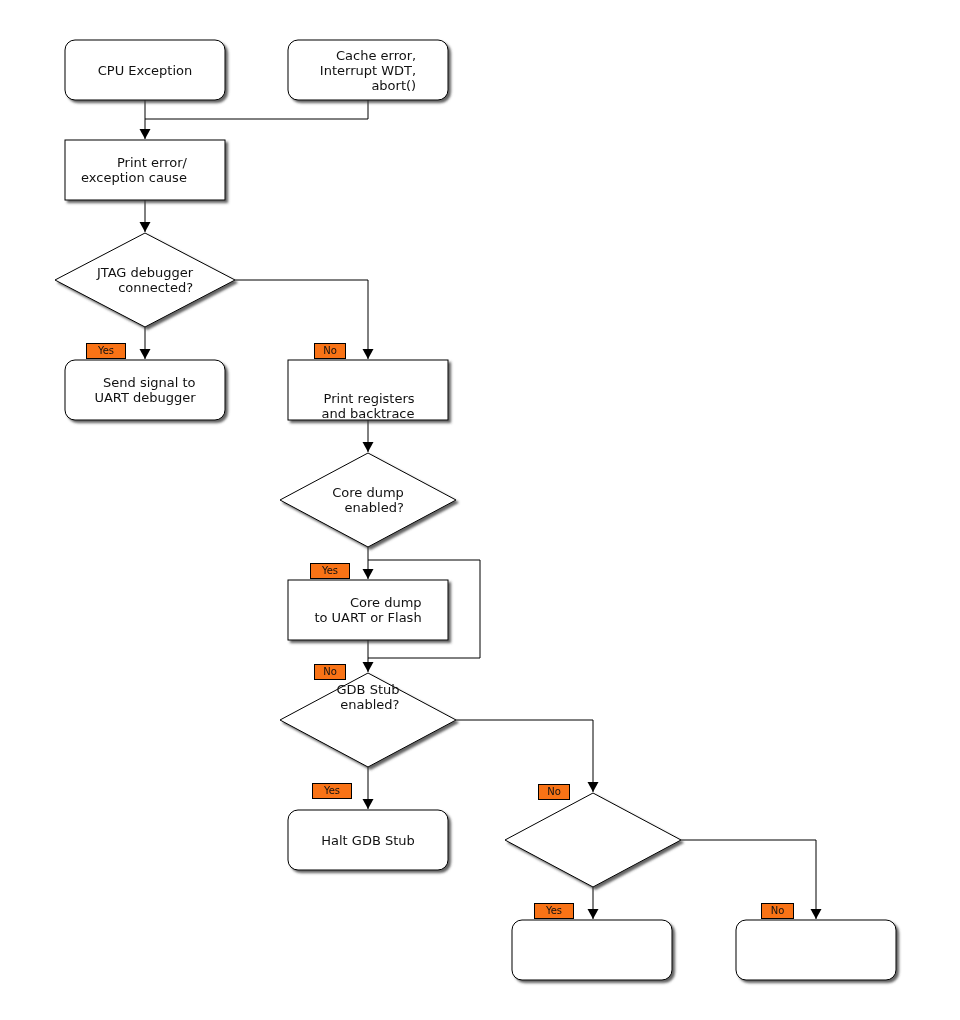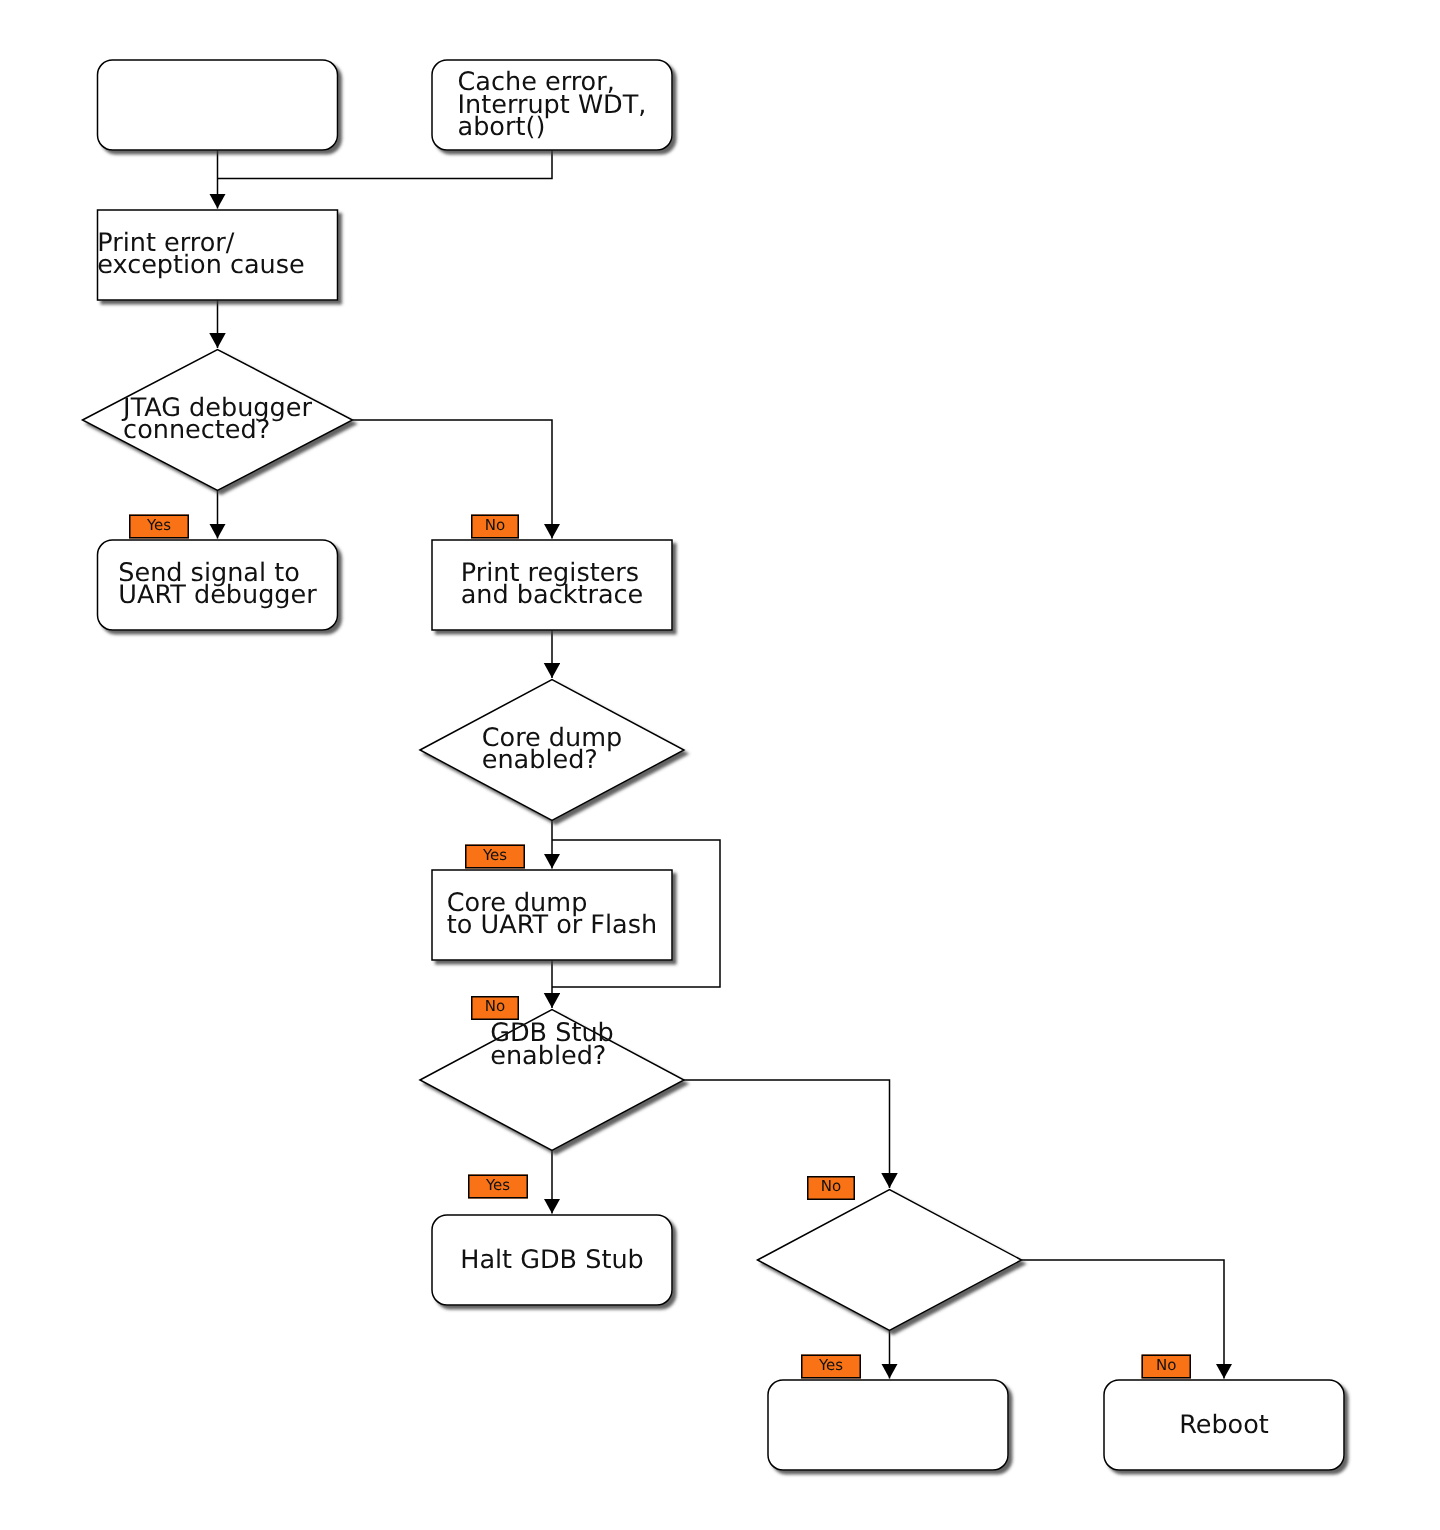--- a/index.html
+++ b/index.html
@@ -18,23 +18,23 @@
   .canvas svg {
     position: absolute;
     left: 0;
     top: 0;
   }
   .node-label {
     position: absolute;
     display: flex;
     align-items: center;
     justify-content: center;
-    text-align: left;
+    text-align: right;
     white-space: pre-line;
-    font-size: 17px;
+    font-size: 13px;
     line-height: 15px;
     color: #111111;
     pointer-events: none;
   }
   .edge-label {
     position: absolute;
     height: 14px;
     background: #f97316;
     border: 1px solid #000000;
     display: flex;
@@ -96,39 +96,39 @@
       <polygon class="shape" points="280,500 368,453 456,500 368,547" filter="url(#ds)"></polygon>
       <rect class="shape" x="288" y="580" width="160" height="60" filter="url(#ds)"></rect>
       <polygon class="shape" points="280,720 368,673 456,720 368,767" filter="url(#ds)"></polygon>
       <rect class="shape" x="288" y="810" width="160" height="60" rx="10" filter="url(#ds)"></rect>
       <polygon class="shape" points="505,840 593,793 681,840 593,887" filter="url(#ds)"></polygon>
       <rect class="shape" x="512" y="920" width="160" height="60" rx="10" filter="url(#ds)"></rect>
       <rect class="shape" x="736" y="920" width="160" height="60" rx="10" filter="url(#ds)"></rect>
     </g>
   </svg>
 
+  <div class="node-label" style="left:65px;top:40px;width:160px;height:60px">CPU Exception</div>
   <div class="node-label" style="left:288px;top:40px;width:160px;height:60px">Cache error,
 Interrupt WDT,
 abort()</div>
   <div class="node-label" style="left:54px;top:140px;width:160px;height:60px">Print error/
 exception cause</div>
   <div class="node-label" style="left:55px;top:233px;width:180px;height:94px">JTAG debugger
 connected?</div>
   <div class="node-label" style="left:65px;top:360px;width:160px;height:60px">Send signal to
 UART debugger</div>
-  <div class="node-label" style="left:288px;top:360px;width:160px;height:60px">Print registers
+  <div class="node-label" style="left:288px;top:376px;width:160px;height:60px">Print registers
 and backtrace</div>
   <div class="node-label" style="left:280px;top:453px;width:176px;height:94px">Core dump
 enabled?</div>
   <div class="node-label" style="left:288px;top:580px;width:160px;height:60px">Core dump
 to UART or Flash</div>
   <div class="node-label" style="left:280px;top:650px;width:176px;height:94px">GDB Stub
 enabled?</div>
   <div class="node-label" style="left:288px;top:810px;width:160px;height:60px">Halt GDB Stub</div>
-  <div class="node-label" style="left:736px;top:920px;width:160px;height:60px">Reboot</div>
 
   <div class="edge-label" style="left:86px;top:343px;width:38px">Yes</div>
   <div class="edge-label" style="left:314px;top:343px;width:30px">No</div>
   <div class="edge-label" style="left:310px;top:563px;width:38px">Yes</div>
   <div class="edge-label" style="left:314px;top:664px;width:30px">No</div>
   <div class="edge-label" style="left:312px;top:783px;width:38px">Yes</div>
   <div class="edge-label" style="left:538px;top:784px;width:30px">No</div>
   <div class="edge-label" style="left:534px;top:903px;width:38px">Yes</div>
   <div class="edge-label" style="left:761px;top:903px;width:31px">No</div>
 

